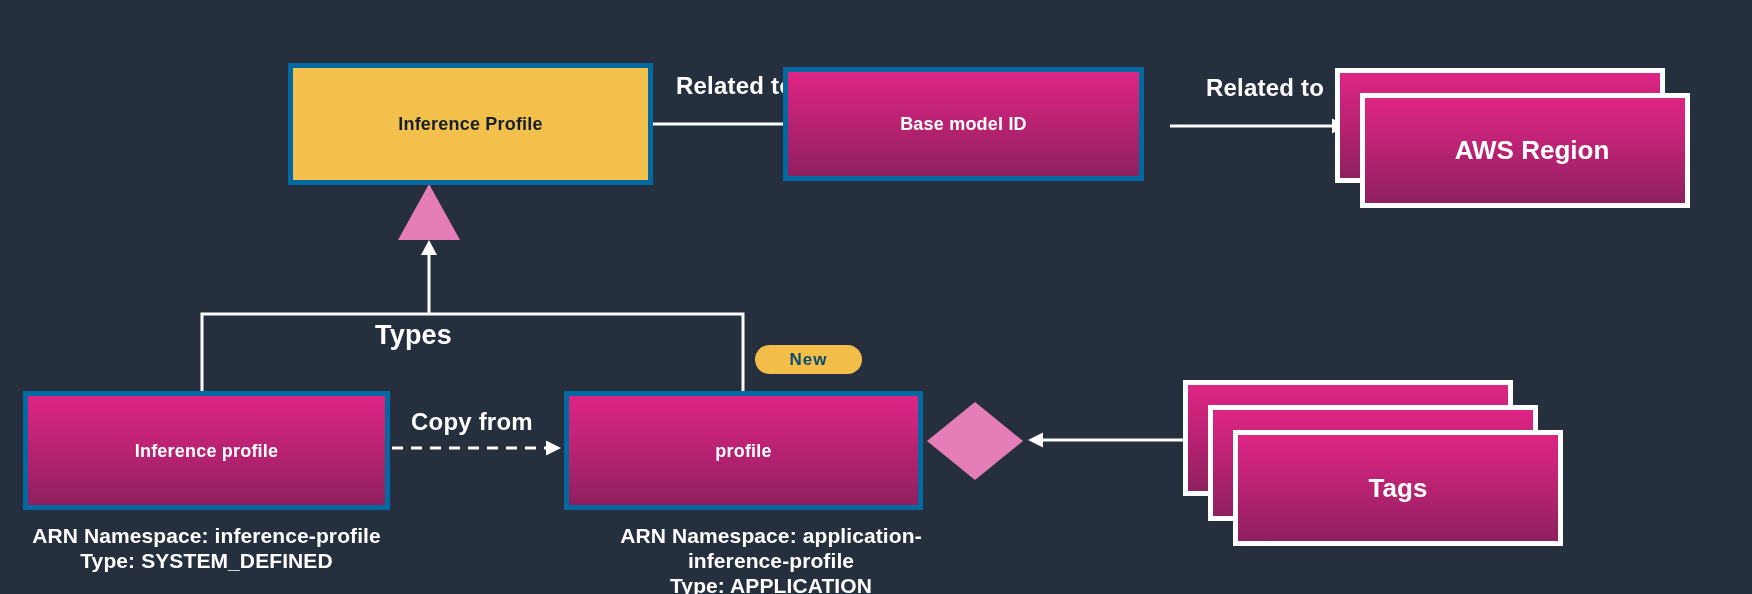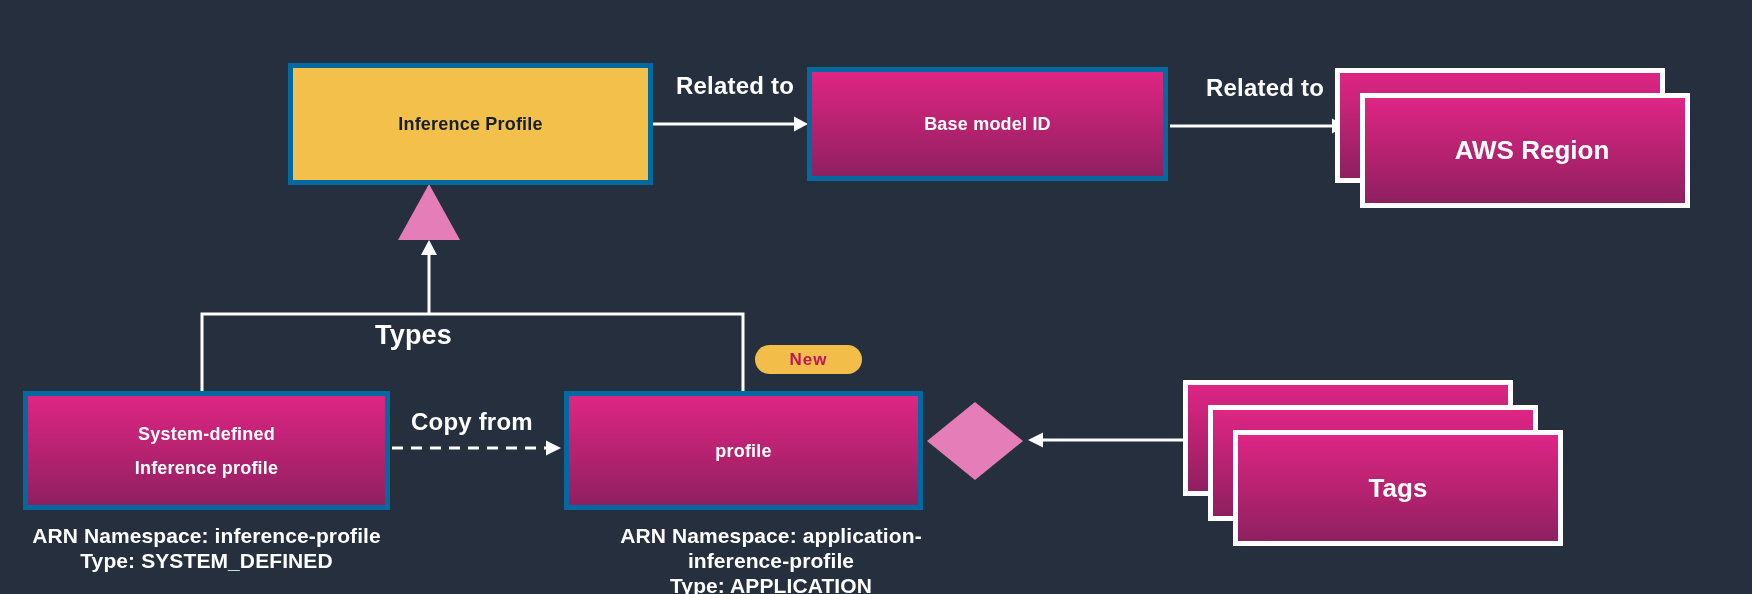--- a/index.html
+++ b/index.html
@@ -54,21 +54,21 @@
   .arn {
     position:absolute; z-index:2;
     color:#FFFFFF; font-size:21px; font-weight:700;
     text-align:center; line-height:25px; letter-spacing:0.1px;
   }
   .badge {
     position:absolute; z-index:4;
     left:755px; top:345px; width:107px; height:29px;
     background:#F2BE49; border-radius:15px;
     display:flex; align-items:center; justify-content:center;
-    color:#be185d; font-size:17px; font-weight:700; letter-spacing:1px;
+    color:#0c4a6e; font-size:17px; font-weight:700; letter-spacing:1px;
   }
 </style>
 </head>
 <body>
 
 <div class="stage">
 
   <svg class="overlay" viewBox="0 0 1752 594" aria-hidden="true">
 
     <line class="conn" x1="653" y1="124" x2="794" y2="124"></line>
@@ -92,35 +92,34 @@
     <line class="conn" x1="1183" y1="440" x2="1043" y2="440"></line>
     <polygon class="head" points="1043,432.5 1043,447.5 1028,440"></polygon>
   </svg>
 
   <div class="node node-yellow" style="left:288px; top:63px; width:365px; height:122px;">
     <span class="line">Inference Profile</span>
   </div>
 
   <div class="edge-label" style="left:648px; top:72px; width:160px;">Related to</div>
 
-  <div class="node node-pink" style="left:807px; top:67px; width:361px; height:114px;">
+  <div class="node node-pink" style="left:783px; top:67px; width:361px; height:114px;">
     <span class="line">Base model ID</span>
   </div>
 
   <div class="edge-label" style="left:1178px; top:74px; width:160px;">Related to</div>
 
   <div class="stack-card" style="left:1335px; top:68px; width:330px; height:115px;"></div>
   <div class="stack-card stack-front" style="left:1360px; top:93px; width:330px; height:115px;padding-left:14px;">
     <span class="line">AWS Region</span>
   </div>
 
   <div class="edge-label" style="left:347px; top:320px; width:140px; font-size:27px;">Types</div>
 
   <div class="node node-pink" style="left:23px; top:391px; width:367px; height:119px;">
-    <span class="line">System-defined</span>
     <span class="line">Inference profile</span>
   </div>
   <div class="arn" style="left:23px; top:523px; width:367px;">
     <div>ARN Namespace: inference-profile</div>
     <div>Type: SYSTEM_DEFINED</div>
   </div>
 
   <div class="edge-label" style="left:383px; top:408px; width:160px;">Copy from</div>
 
   <div class="badge">New</div>

